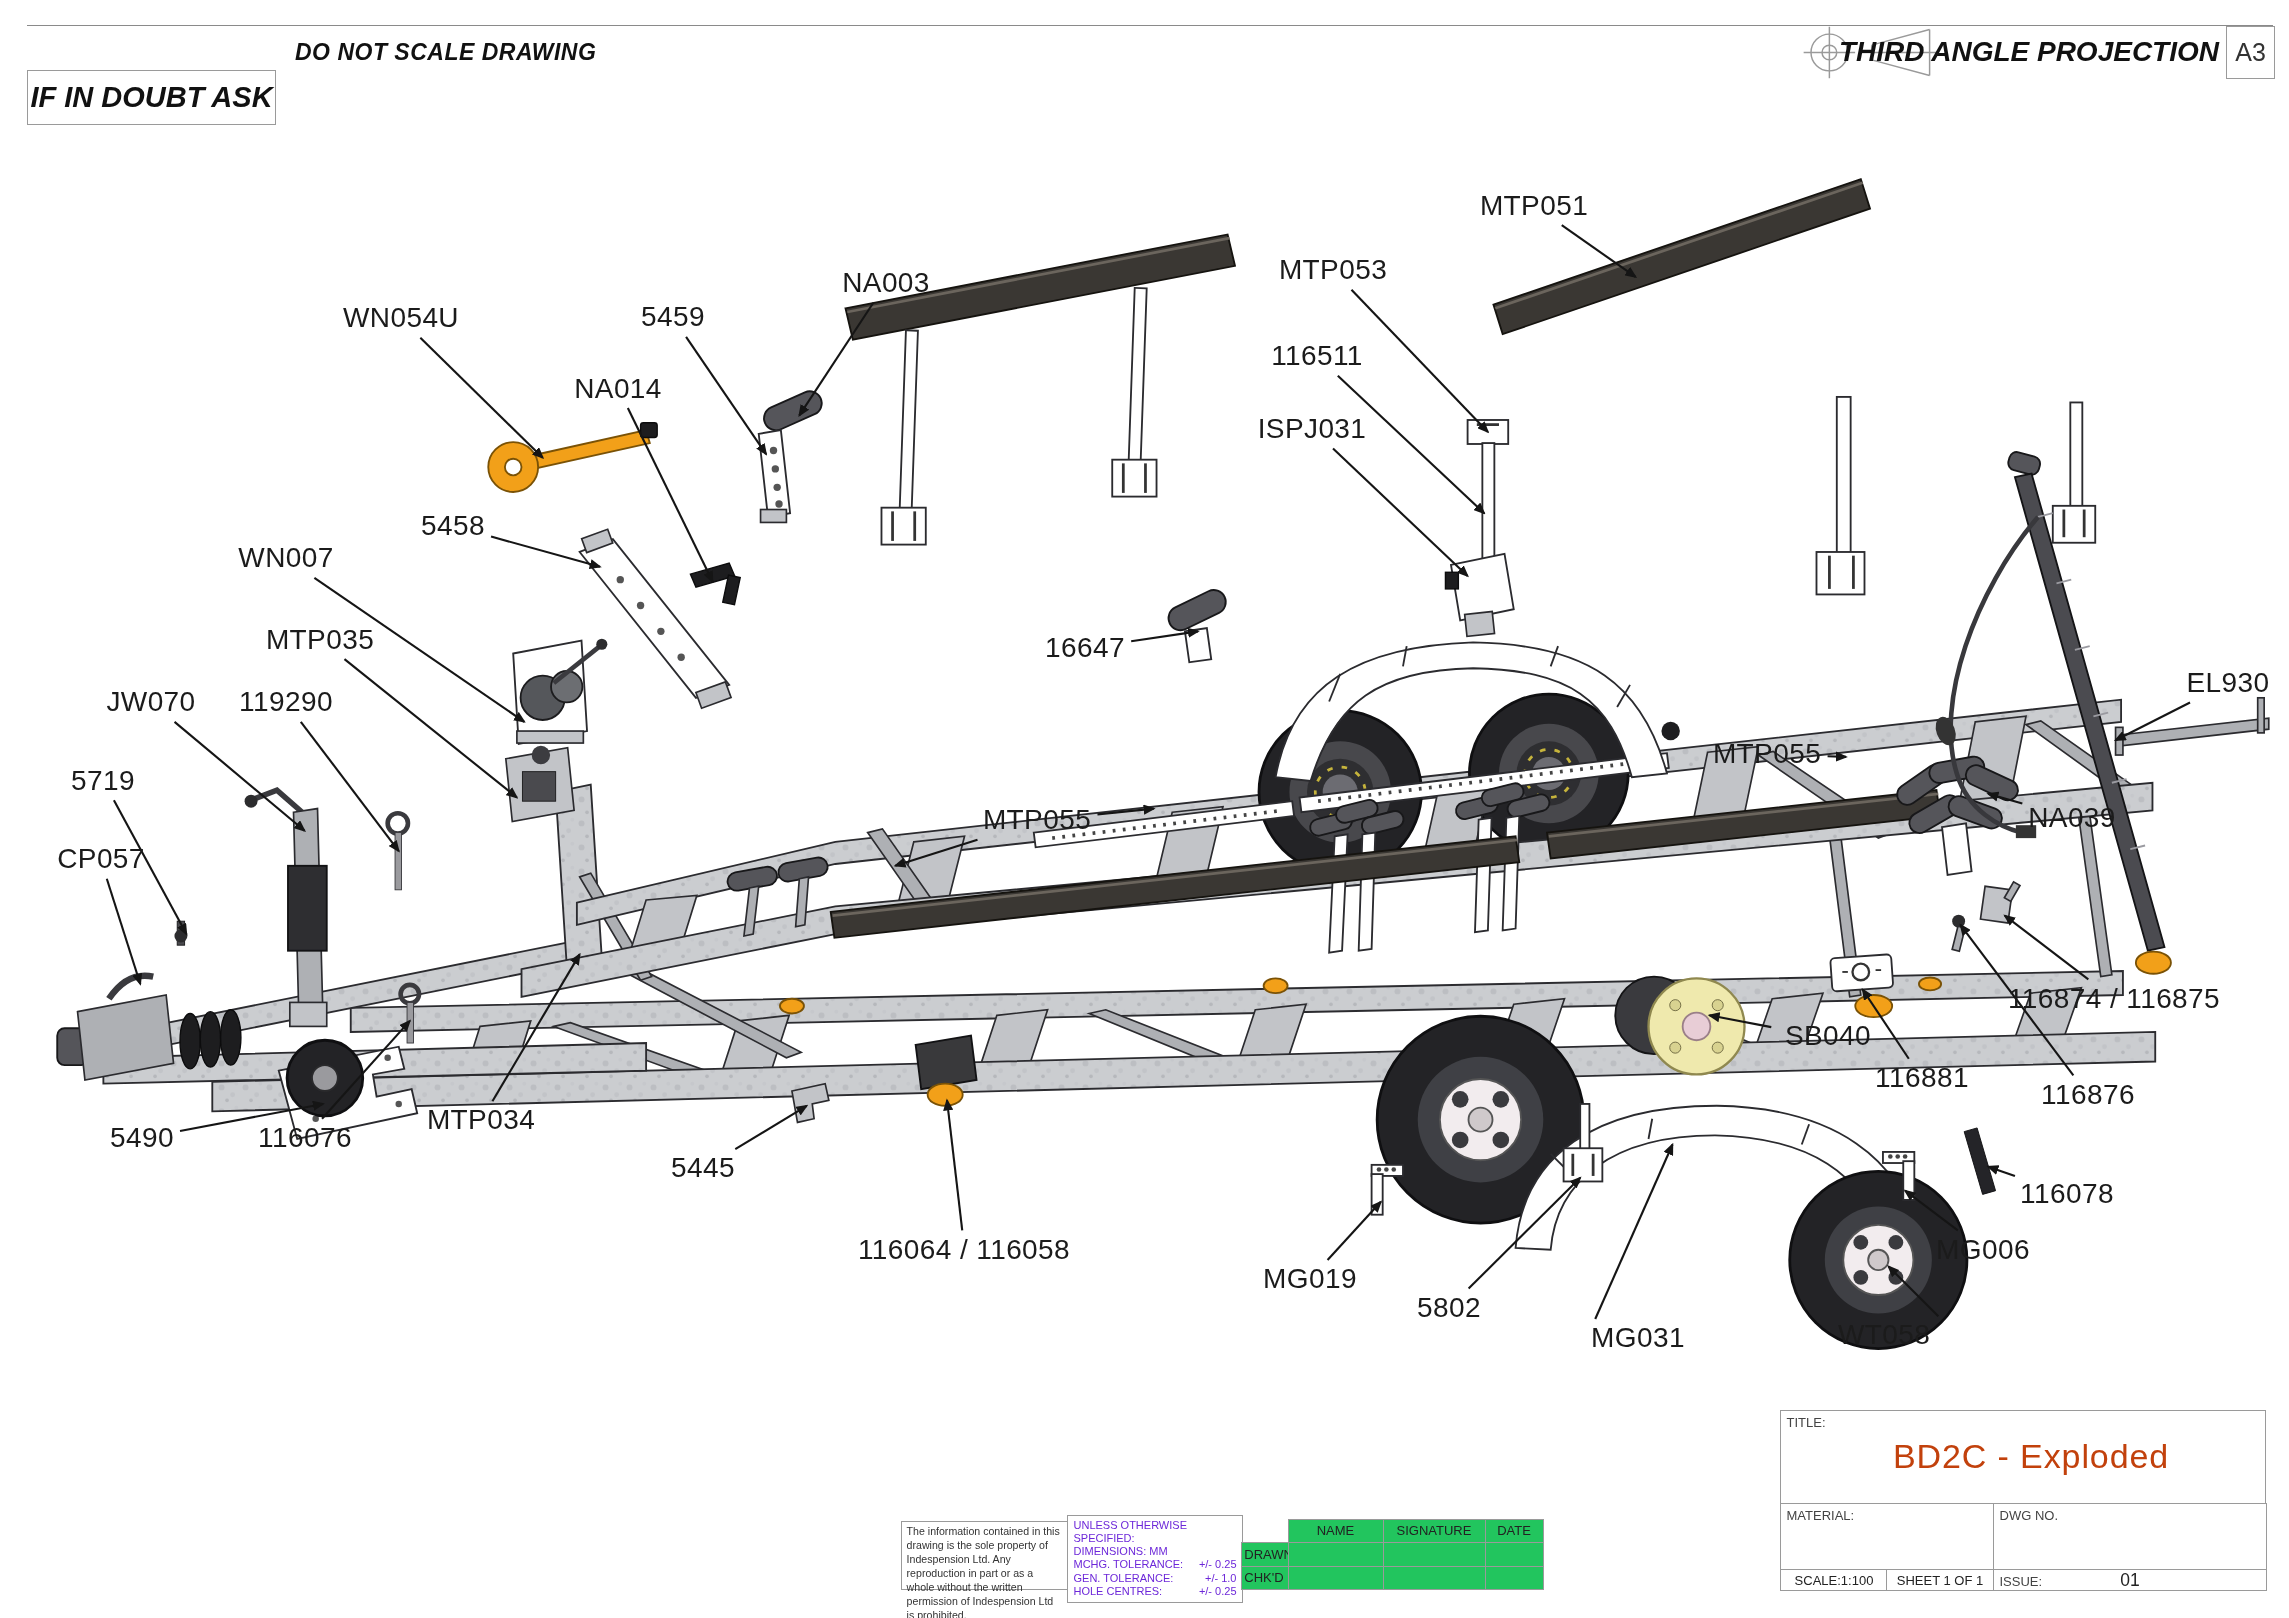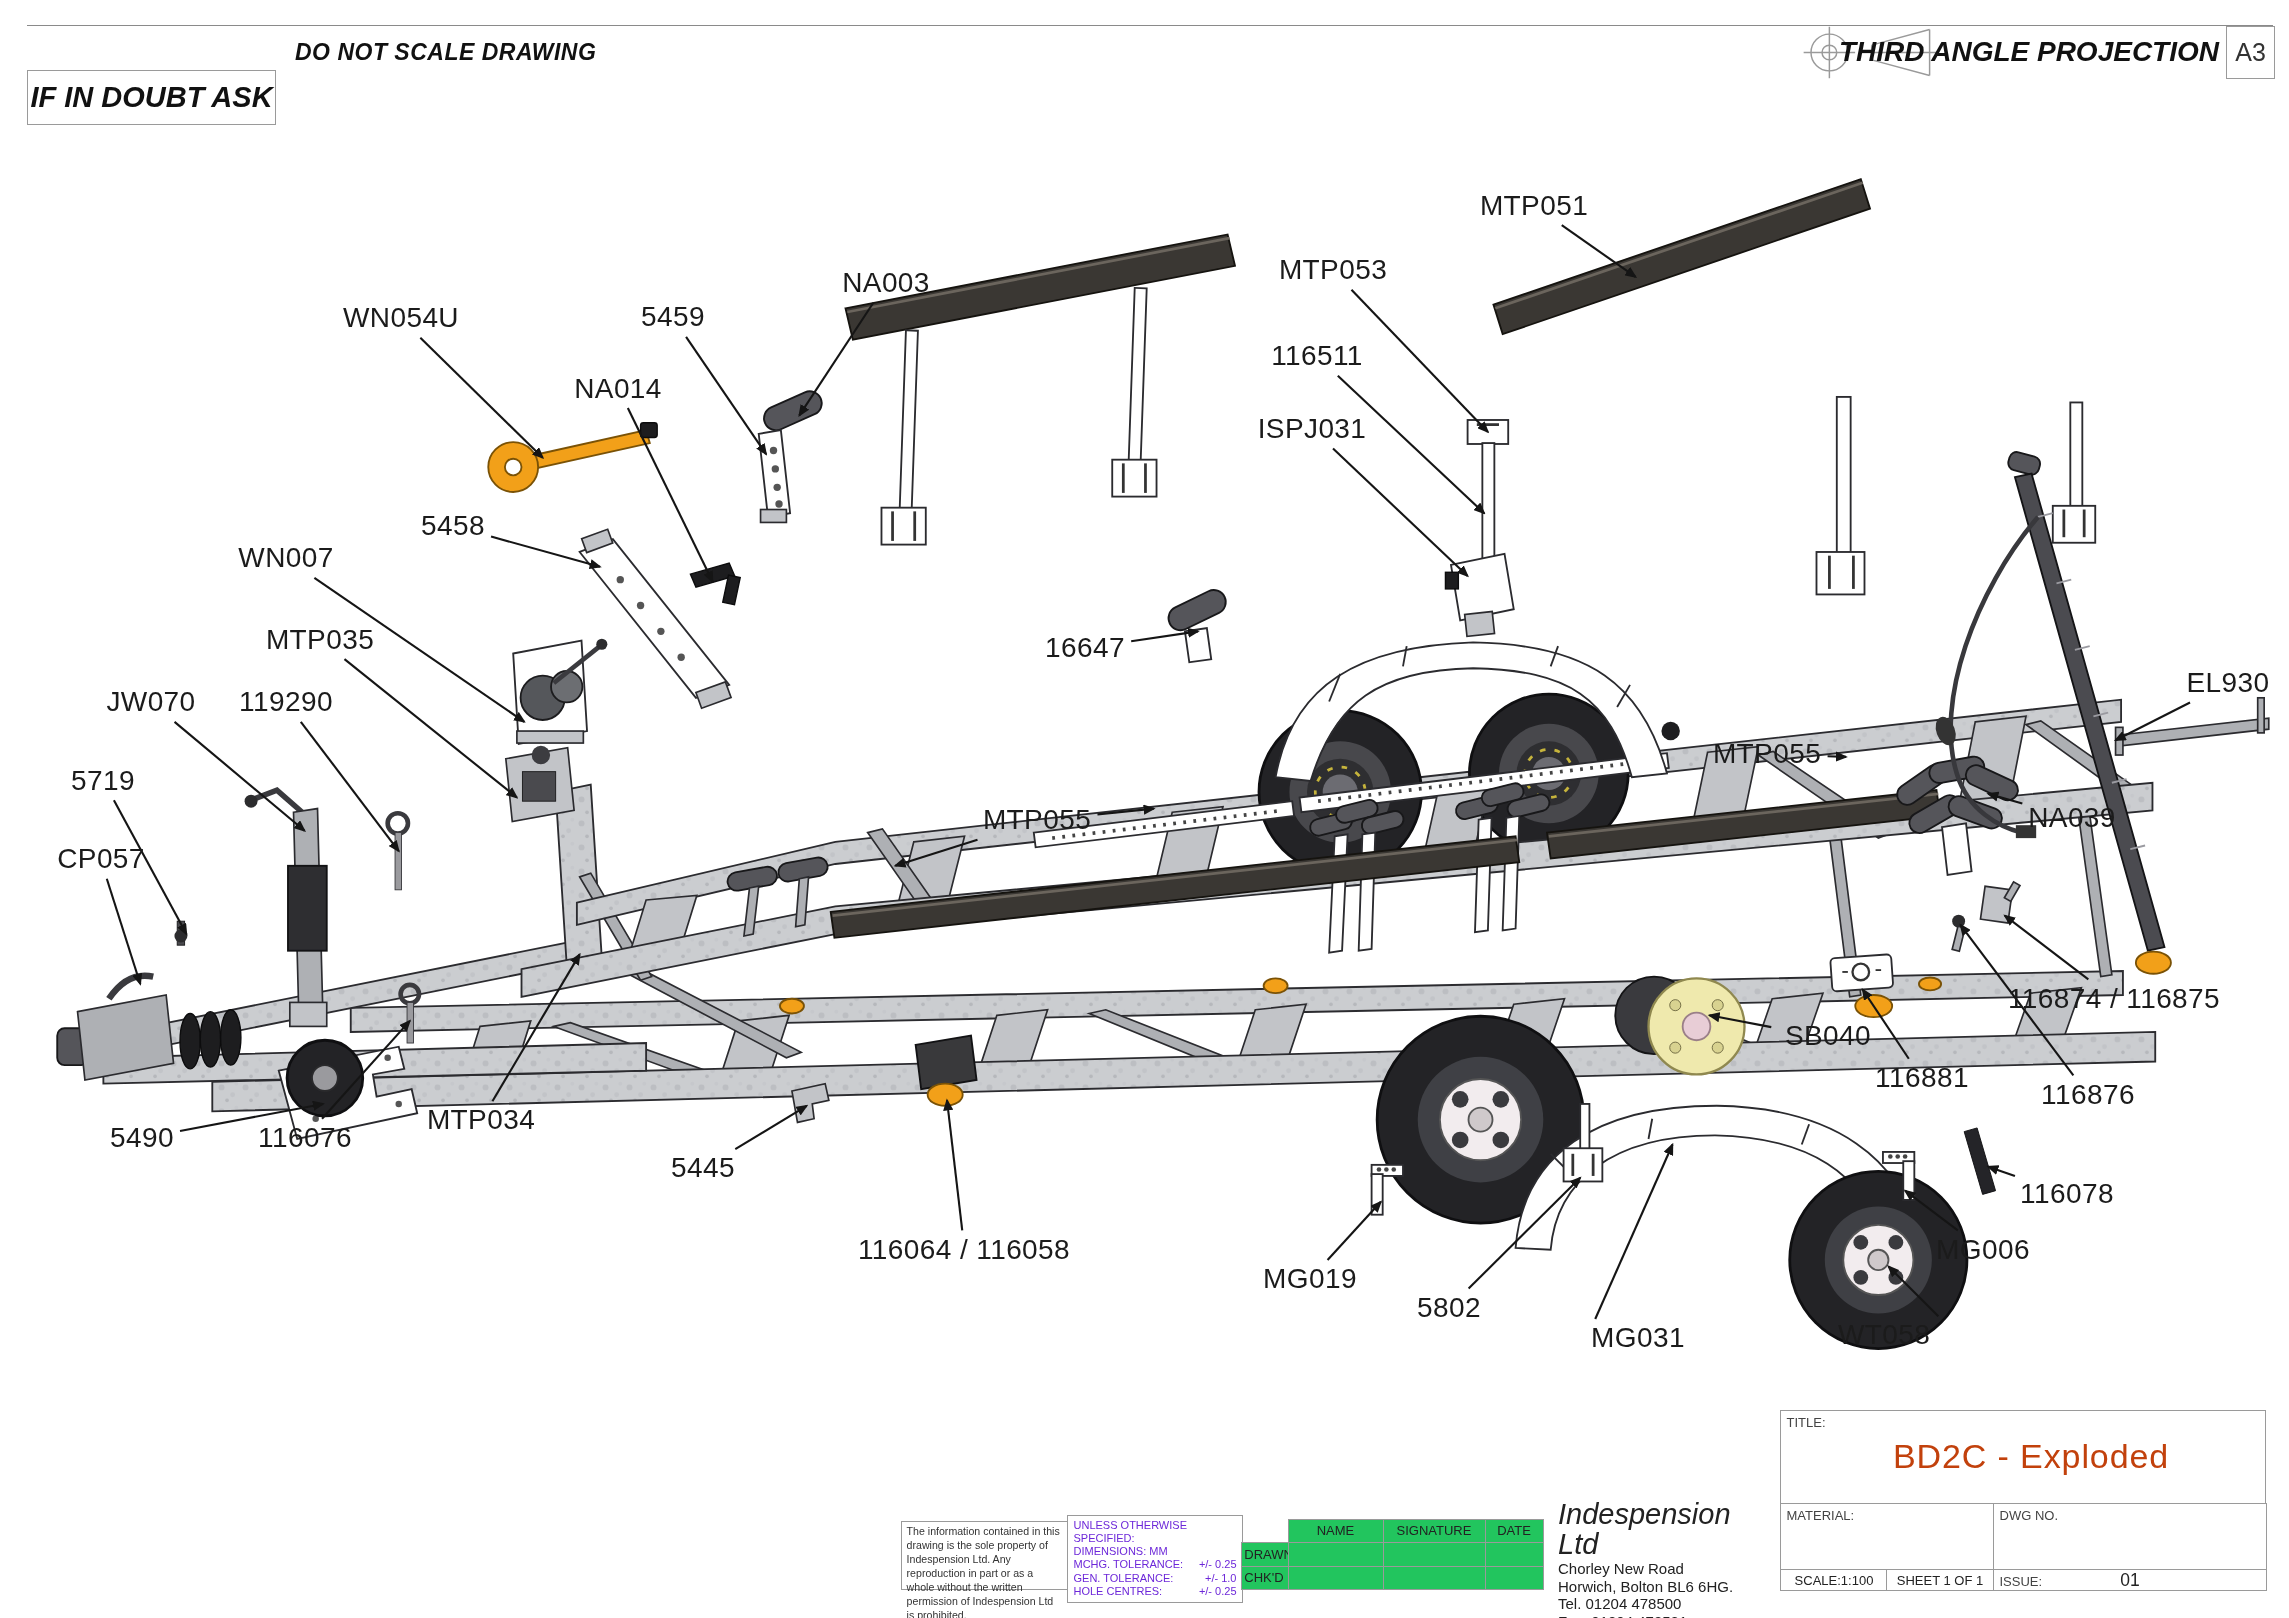--- a/index.html
+++ b/index.html
@@ -544,27 +544,20 @@
   </div>
   <div class="tb tb-dwg">
     <span class="tag">DWG NO.</span>
   </div>
   <div class="tb tb-scale">SCALE:1:100</div>
   <div class="tb tb-sheet">SHEET 1 OF 1</div>
   <div class="tb tb-issue">
     <span class="tag">ISSUE:</span>
     <div class="val">01</div>
   </div>
-  <div class="company">
-    <div class="nm">Indespension Ltd</div>
-    <div class="ad">Chorley New Road</div>
-    <div class="ad">Horwich, Bolton BL6 6HG.</div>
-    <div class="ad">Tel. 01204 478500</div>
-    <div class="ad">Fax. 01204 478581</div>
-  </div>
   <div class="tb tb-disc">The information contained in this drawing is the sole property of Indespension Ltd. Any reproduction in part or as a whole without the written permission of Indespension Ltd is prohibited.</div>
   <div class="tb tb-tol">
     <div>UNLESS OTHERWISE SPECIFIED:</div>
     <div>DIMENSIONS:  MM</div>
     <div class="row">
       <span>MCHG. TOLERANCE:</span>
       <span>+/- 0.25</span>
     </div>
     <div class="row">
       <span>GEN. TOLERANCE:</span>

